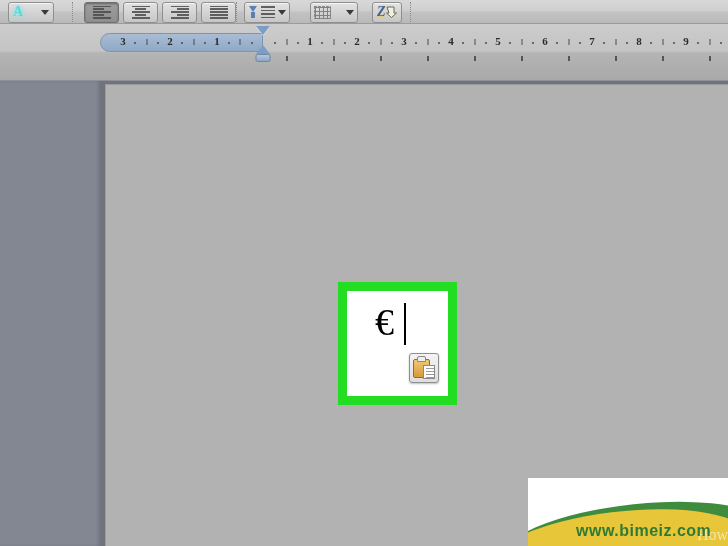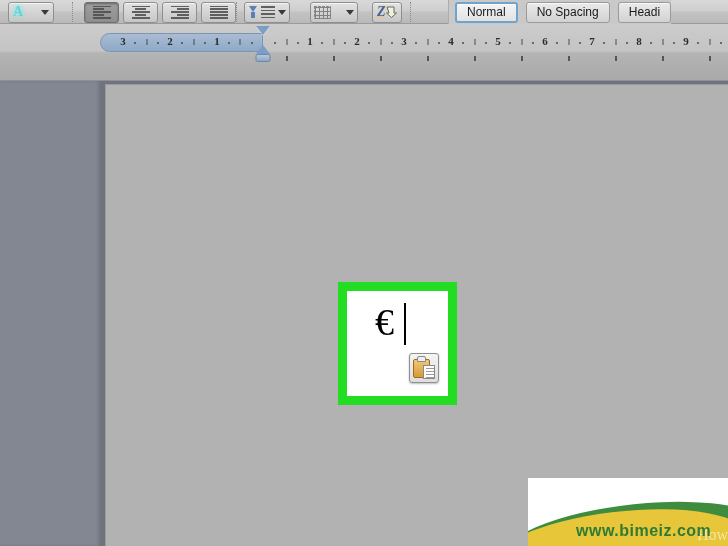--- a/index.html
+++ b/index.html
@@ -525,31 +525,20 @@
           <span class="sort-Z">Z</span>
           <svg class="sort-arrow" viewBox="0 0 11 12">
             <path d="M1 1 L8 1 L8 7 L10.5 7 L5.5 11.5 L0.5 7 L3 7 Z" fill="#f0efe6" stroke="#6b6b4a" stroke-width="1"></path>
           </svg>
         </span>
       </div>
     </div>
 
     <div class="rb-sep" style="left:410px;"></div>
 
-    <div class="styles-strip">
-      <div class="style-box selected">
-        <span>Normal</span>
-      </div>
-      <div class="style-box">
-        <span>No Spacing</span>
-      </div>
-      <div class="style-box">
-        <span>Headi</span>
-      </div>
-    </div>
   </div>
 
   <div class="ruler-band">
     <div class="ruler">
       <div class="ruler-margin"></div>
 
       <div class="ruler-ticks">
 
         <span class="rt-num" style="left:23px">3</span>
         <span class="rt-num" style="left:70px">2</span>

